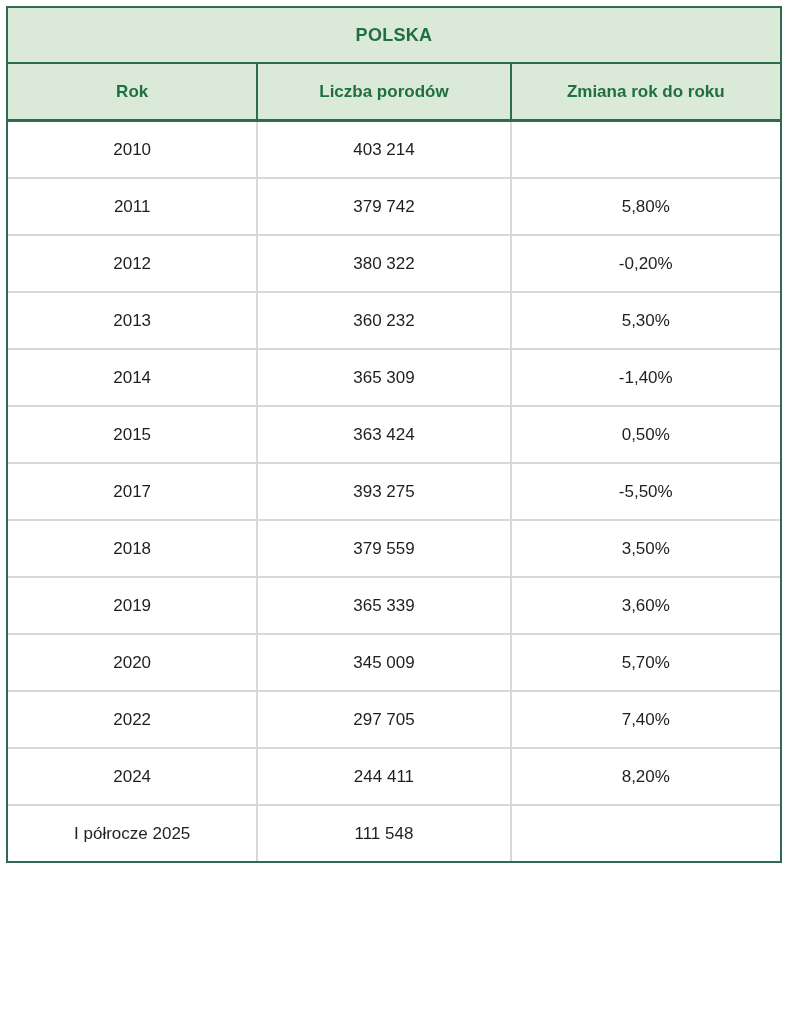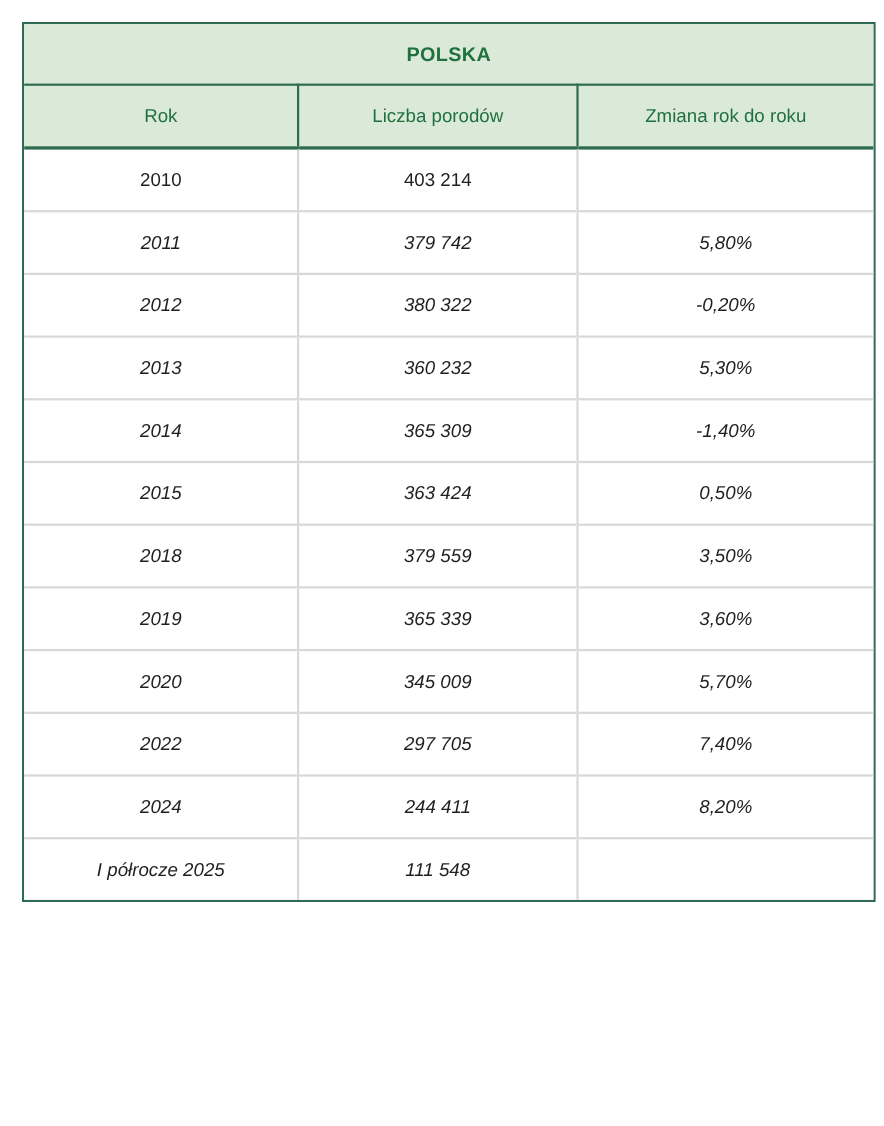--- a/index.html
+++ b/index.html
@@ -12,21 +12,21 @@
   html, body {
     margin: 0;
     padding: 0;
     background: #ffffff;
     font-family: "Liberation Sans", sans-serif;
   }
   .page {
     width: 804px;
     height: 1024px;
     box-sizing: border-box;
-    padding: 20px;
+    padding: 6px;
     background: #ffffff;
   }
   .table-frame {
     border: 2px solid var(--border-green, #2f6b51);
     box-sizing: border-box;
     width: 776px;
   }
   table.data-table {
     width: 100%;
     border-collapse: collapse;
@@ -43,39 +43,38 @@
     font-weight: bold;
     text-align: center;
     height: 52px;
     border-bottom: 2px solid var(--border-green, #2f6b51);
     letter-spacing: 0.3px;
   }
   .col-header-row th {
     background: var(--header-bg, #dbe9d8);
     color: var(--header-text, #1e713f);
     font-size: 17px;
-    font-weight: normal;
+    font-weight: bold;
     text-align: center;
     height: 53px;
     border-bottom: 3px solid var(--border-green, #2f6b51);
   }
   .col-header-row th + th {
     border-left: 2px solid var(--border-green, #2f6b51);
   }
   tbody td {
     background: #ffffff;
     color: var(--cell-text, #1f1f1f);
     font-size: 17px;
     font-weight: 400;
     text-align: center;
     height: 53px;
   }
   tbody tr + tr td {
     border-top: 2px solid var(--border-gray, #d8d8d8);
-    font-style: italic;
   }
   tbody td + td {
     border-left: 2px solid var(--border-gray, #d8d8d8);
   }
 </style>
 </head>
 <body>
 
 <div class="page">
   <div class="table-frame">
@@ -120,20 +119,25 @@
             <td>2014</td>
             <td>365 309</td>
             <td>-1,40%</td>
           </tr>
           <tr>
             <td>2015</td>
             <td>363 424</td>
             <td>0,50%</td>
           </tr>
           <tr>
+            <td>2017</td>
+            <td>393 275</td>
+            <td>-5,50%</td>
+          </tr>
+          <tr>
             <td>2018</td>
             <td>379 559</td>
             <td>3,50%</td>
           </tr>
           <tr>
             <td>2019</td>
             <td>365 339</td>
             <td>3,60%</td>
           </tr>
           <tr>

